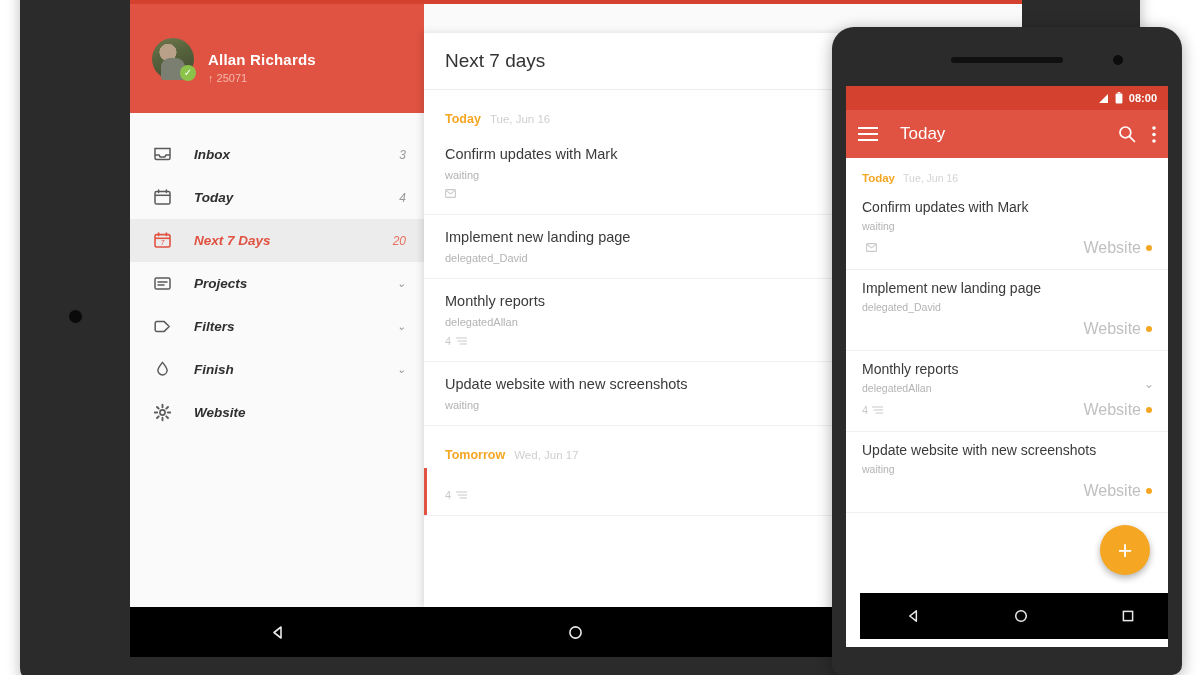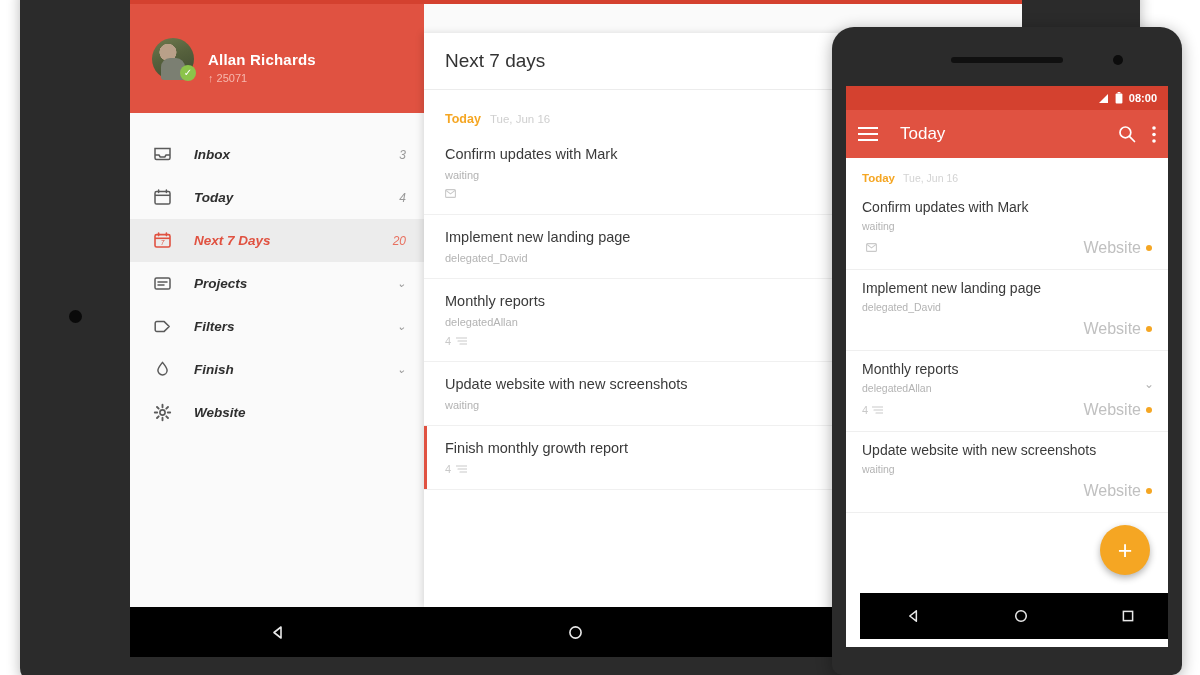--- a/index.html
+++ b/index.html
@@ -326,23 +326,26 @@
               <span class="meta-ico"><svg width="11" height="8" viewBox="0 0 11 8">
                   <path d="M0 1h11M2 4h9M4 7h7" stroke="currentColor" stroke-width="1.2" stroke-linecap="round"></path>
                 </svg></span>
             </div>
             <div class="task-proj">W</div>
           </div>
           <div class="task">
             <div class="task-title">Update website with new screenshots</div>
             <div class="task-sub">waiting</div>
           </div>
+          <div class="date-head">
+            <span class="d-label">Tomorrow</span>
+            <span class="d-date">Wed, Jun 17</span>
+          </div>
           <div class="task">
             <span class="stripe" style="background:#e05241"></span>
-            <div class="task-title">Finish monthly growth report</div>
             <div class="task-meta">
               <span class="meta-ico">4</span>
               <span class="meta-ico"><svg width="11" height="8" viewBox="0 0 11 8">
                   <path d="M0 1h11M2 4h9M4 7h7" stroke="currentColor" stroke-width="1.2" stroke-linecap="round"></path>
                 </svg></span>
             </div>
             <div class="task-proj">Gr</div>
           </div>
         </div>
     </div>

